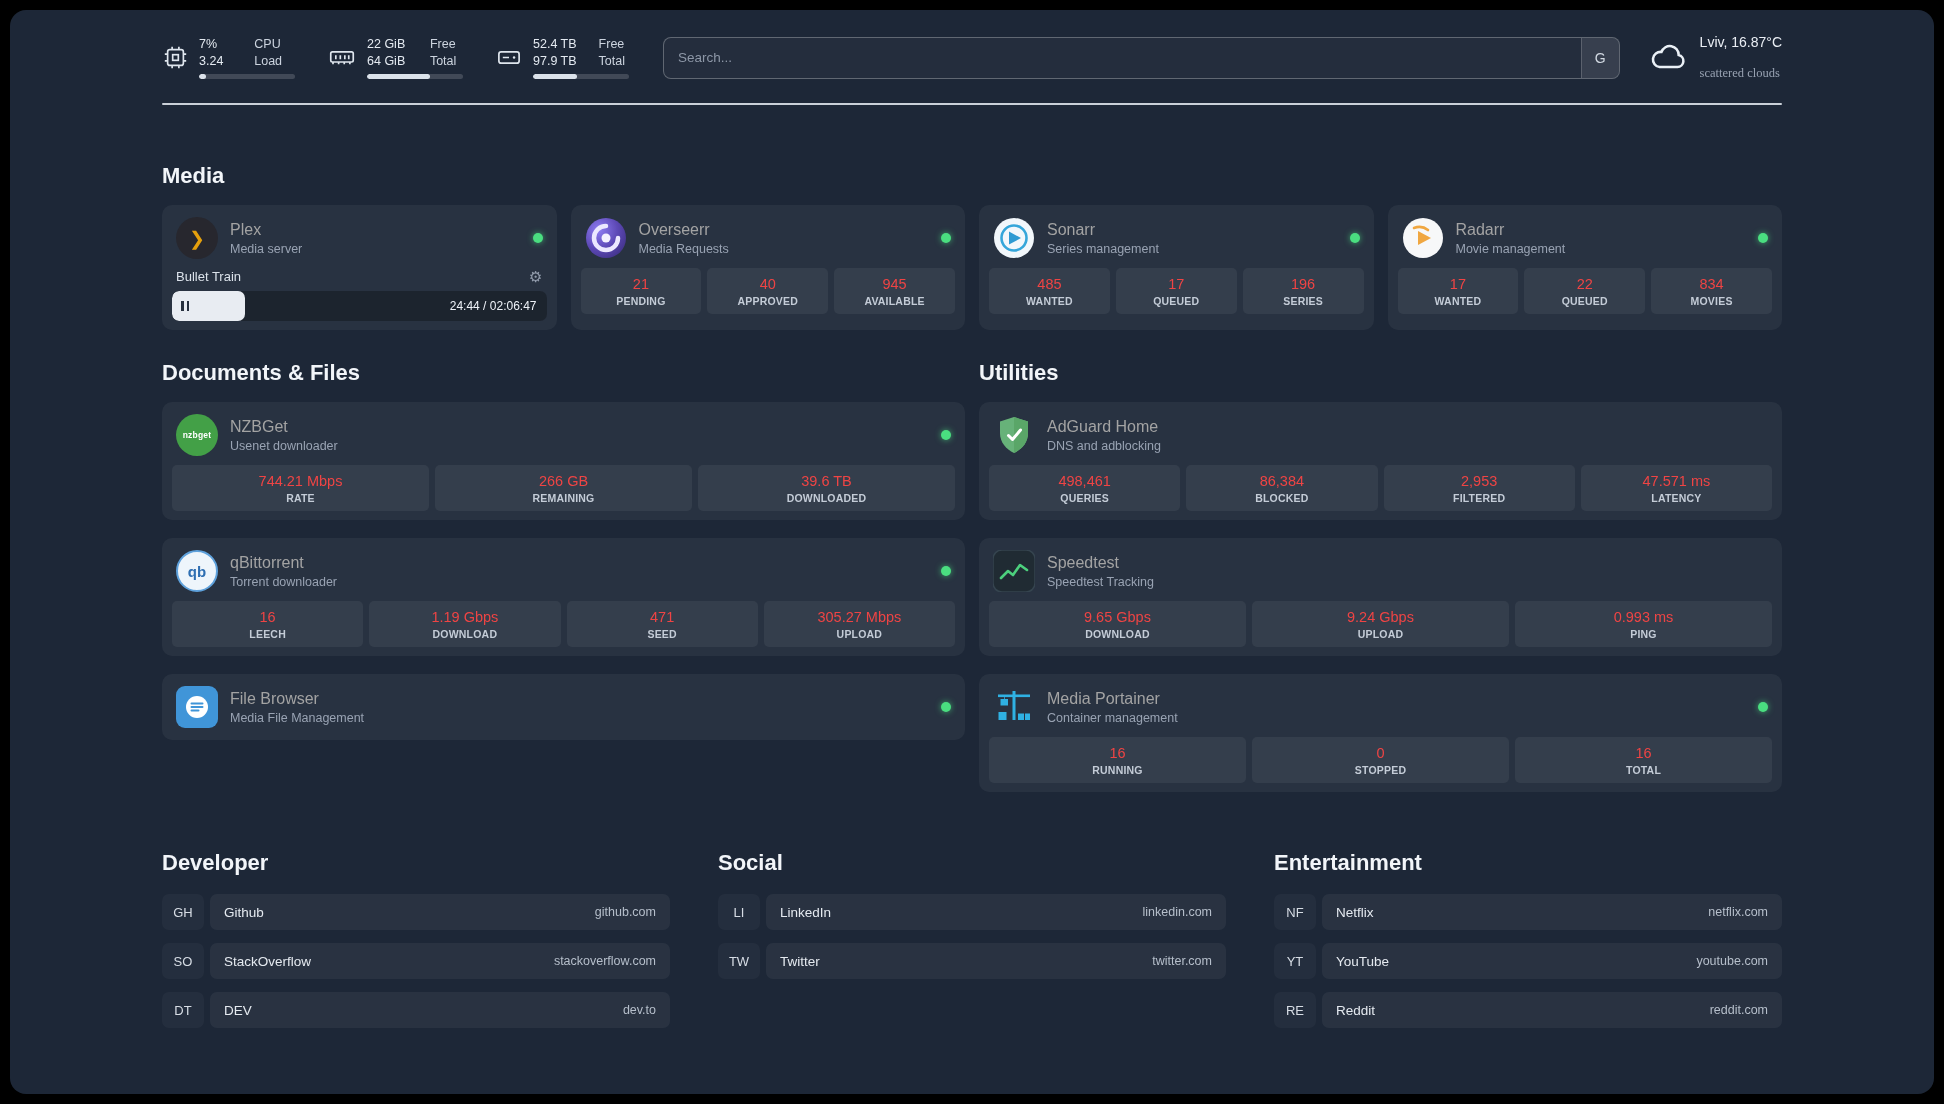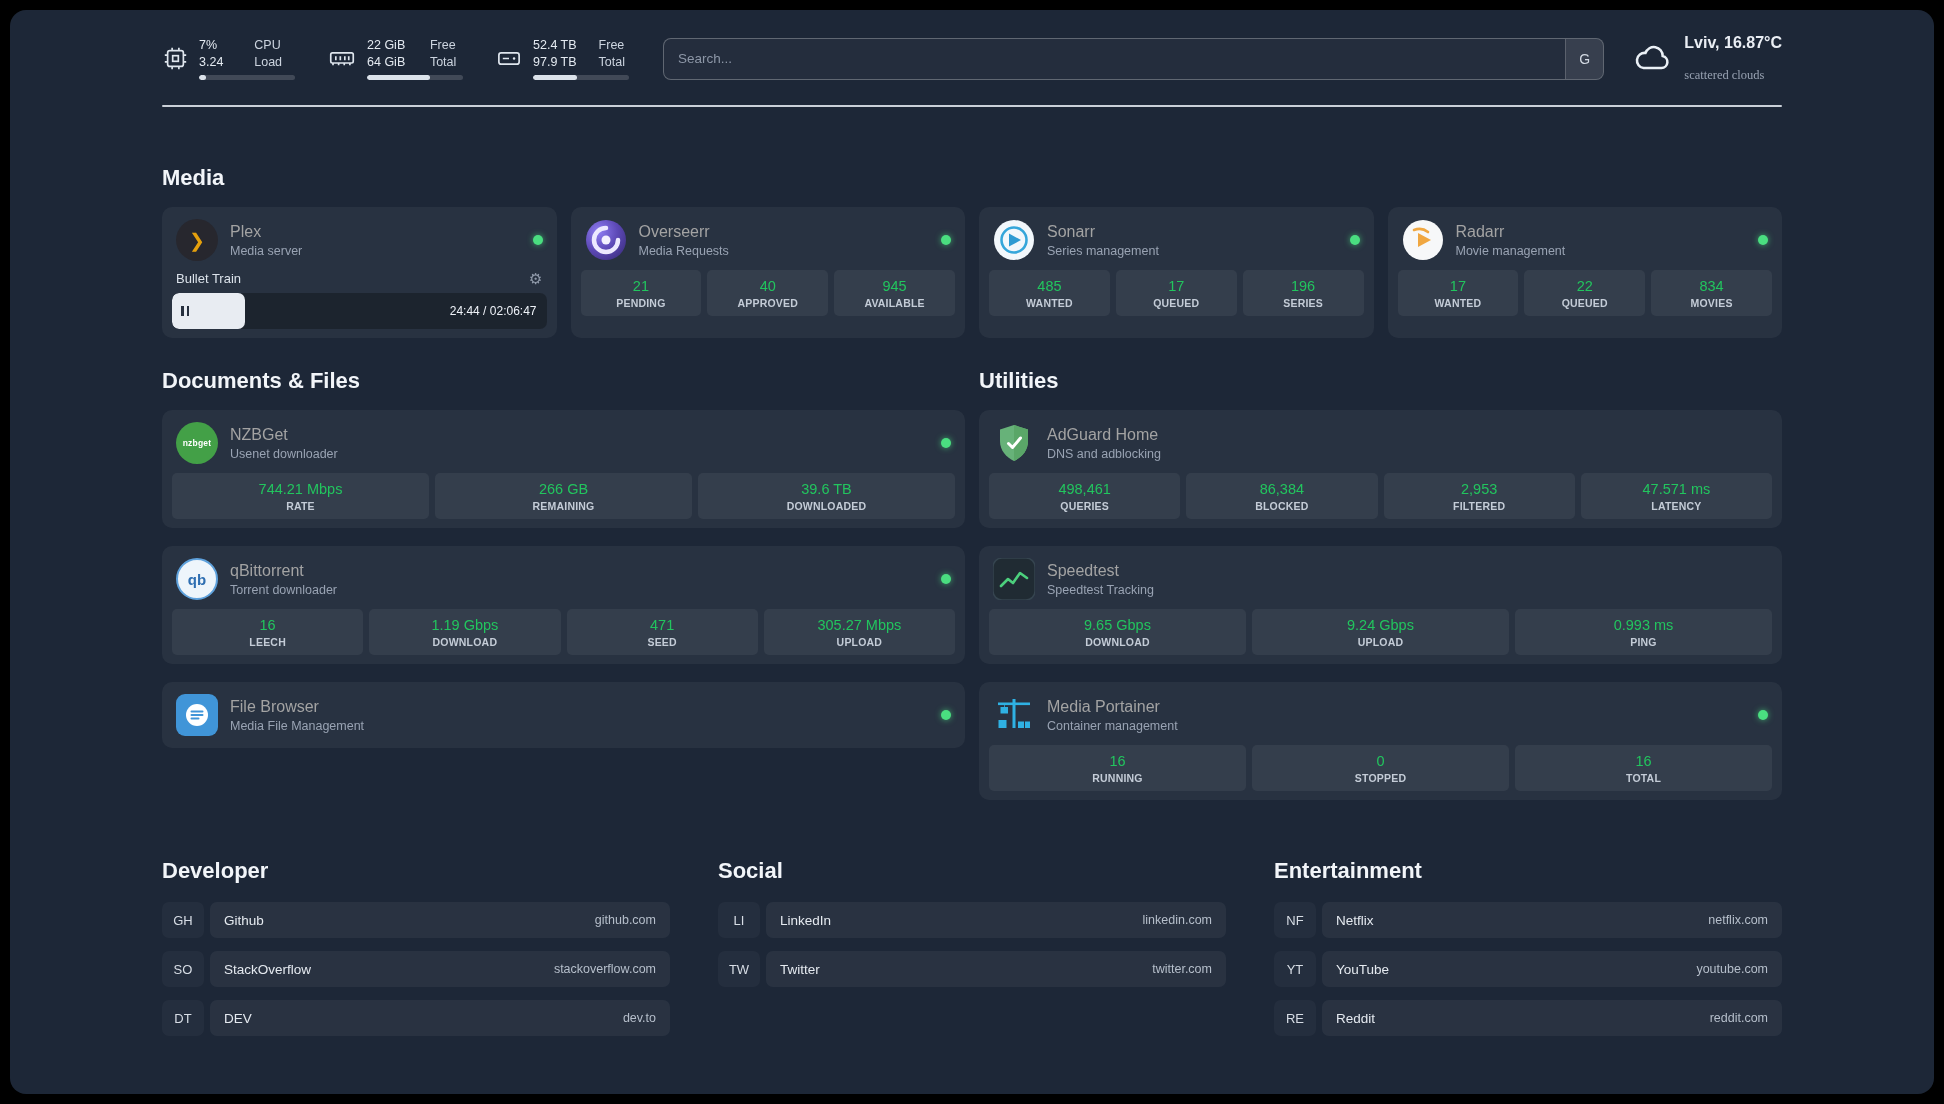--- a/index.html
+++ b/index.html
@@ -25,21 +25,21 @@
     border:1px solid rgba(255,255,255,0.28); border-radius:8px; background:rgba(255,255,255,0.03); overflow:hidden; }
   .search input { flex:1; background:transparent; border:0; outline:none; padding:0 14px;
     color:#e7ecf2; font-size:13.5px; font-family:inherit; }
   .search input::placeholder { color:#8d97a7; }
   .search-provider { width:38px; display:flex; align-items:center; justify-content:center;
     background:rgba(255,255,255,0.09); border-left:1px solid rgba(255,255,255,0.18);
     color:#d2d9e2; font-size:14px; cursor:pointer; }
 
   .weather { display:flex; align-items:center; gap:10px; }
   .weather-text { display:flex; flex-direction:column; }
-  .weather-loc { font-size:16px; color:#eaeef4;font-weight:bold; }
+  .weather-loc { font-size:14px; color:#eaeef4; }
   .weather-cond { font-size:12.5px; color:#98a2b2; margin-top:16px;font-family:Liberation Serif, serif; }
 
   .divider { margin-top:22px; height:2px; background:rgba(233,238,245,0.85); border-radius:1px; }
 
   
   .section-title { font-size:22px; font-weight:600; color:#f2f5f9; }
   .media-title { margin-top:58px; margin-bottom:16px; }
   .mid-title { margin-bottom:16px; }
   .grid4 { display:grid; grid-template-columns:repeat(4,1fr); gap:14px; }
   .mid-grid { display:grid; grid-template-columns:1fr 1fr; gap:14px; margin-top:30px; align-items:start; }
@@ -53,28 +53,28 @@
   .svc-text { display:flex; flex-direction:column; }
   .svc-name { font-size:16px; color:#a3a3a3; font-weight:500; }
   .svc-sub { font-size:12.5px; color:#99a3b3; margin-top:3px; }
   .status-dot { margin-left:auto; width:10px; height:10px; border-radius:50%;
     background:#4ade80; box-shadow:0 0 6px rgba(74,222,128,0.7); }
 
   .stats { display:grid; gap:6px; }
   .stats3 { grid-template-columns:repeat(3,1fr); }
   .stats4 { grid-template-columns:repeat(4,1fr); }
   .stat { background:rgba(255,255,255,0.06); border-radius:5px; padding:8px 4px 7px; text-align:center; }
-  .stat-value { font-size:14.5px; color:#22c55e; }
+  .stat-value { font-size:14.5px; color:#ef4444; }
   .stat-label { font-size:10.5px; font-weight:700; color:#c4ccd7; margin-top:3px; letter-spacing:.2px; }
 
   
   .player-top { display:flex; align-items:center; justify-content:space-between; padding:0 4px; margin-top:1px; }
   .player-title { font-size:13px; color:#dbe2ea; }
   .gear { color:#929cac; font-size:15px; cursor:pointer; line-height:1; }
-  .player-bar { margin-top:7px; height:36px; border-radius:7px; background:rgba(0,0,0,0.28); position:relative; overflow:hidden; cursor:pointer; }
+  .player-bar { margin-top:7px; height:30px; border-radius:7px; background:rgba(0,0,0,0.28); position:relative; overflow:hidden; cursor:pointer; }
   .player-fill { position:absolute; left:0; top:0; bottom:0; background:#e8ecf2; border-radius:7px;
     display:flex; align-items:center; padding-left:9px; }
   .pause-icon { display:flex; gap:3px; }
   .pause-icon i { display:block; width:2.5px; height:10px; background:#27303f; }
   .player-time { position:absolute; right:10px; top:50%; transform:translateY(-50%); font-size:12px; color:#eef2f8; }
 
   
   .ic-circle { width:42px; height:42px; border-radius:50%; display:flex; align-items:center; justify-content:center; }
   .ic-plex { background:#27272e; color:#e5a00d; font-size:19px; font-weight:700; }
   .ic-nzbget { background:#43a047; color:#fff; font-size:8.5px; font-weight:700; letter-spacing:.2px; }

